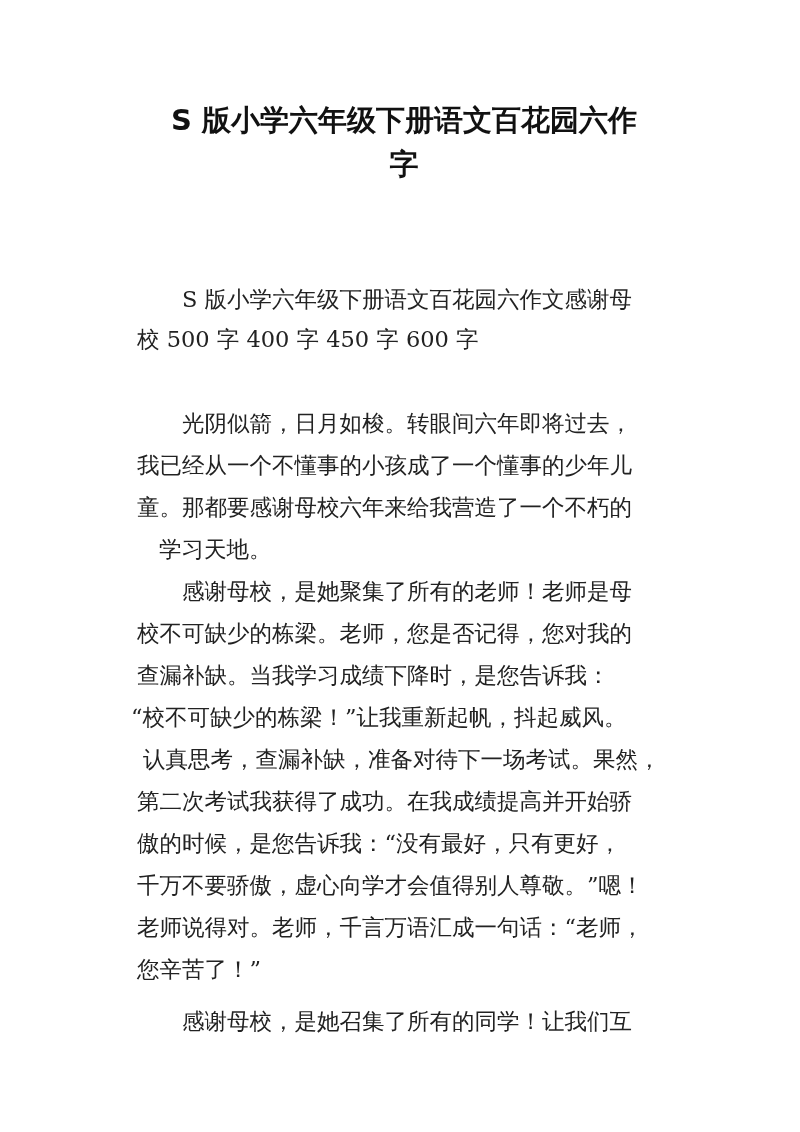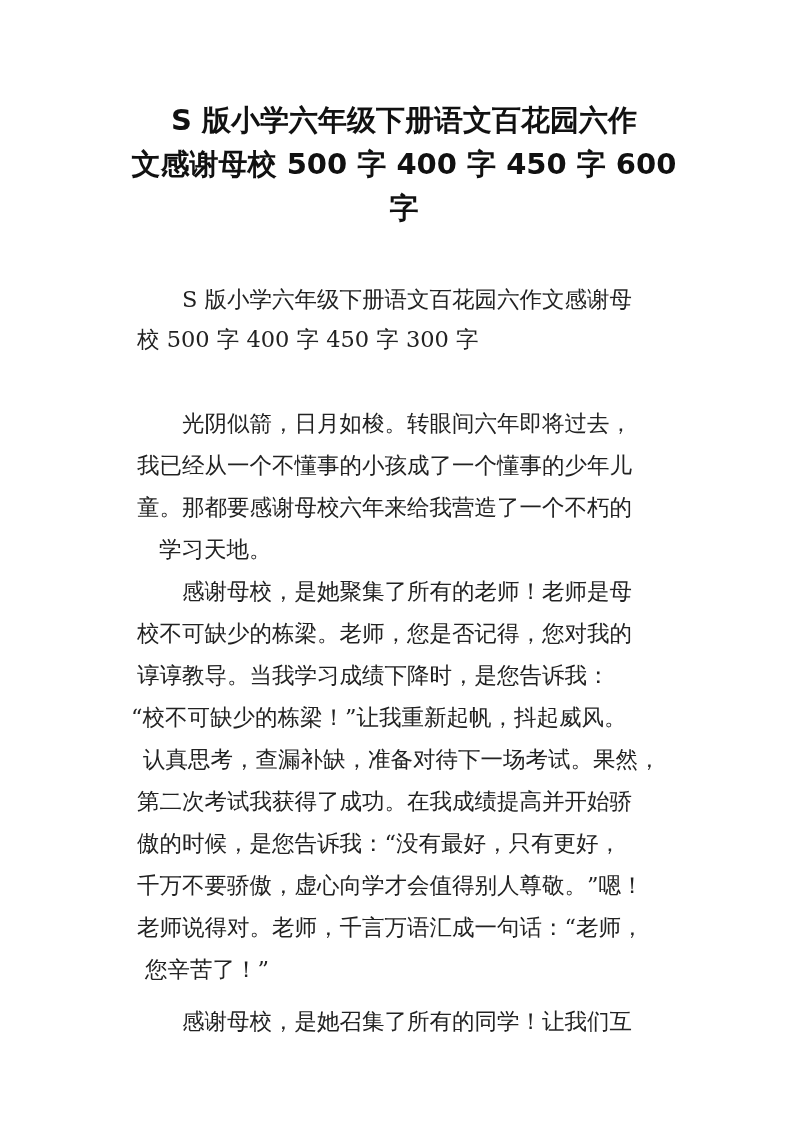--- a/index.html
+++ b/index.html
@@ -14,41 +14,40 @@
   .line { position:absolute; left:0; white-space:nowrap; line-height:30px; height:30px; }
   .indent { left:45px; }
 </style>
 </head>
 <body>
 
 <div class="page">
 
   <div class="title">
     <span class="tl">S 版小学六年级下册语文百花园六作</span>
-    <span class="tl">文感谢母校 500 字 400 字 450 字 600</span>
     <span class="tl">字</span>
   </div>
 
   <div class="body">
 
     <div class="line indent" style="top:0px;">S 版小学六年级下册语文百花园六作文感谢母</div>
-    <div class="line" style="top:40px;">校 500 字 400 字 450 字 300 字</div>
+    <div class="line" style="top:40px;">校 500 字 400 字 450 字 600 字</div>
 
     <div class="line indent" style="top:124px;">光阴似箭，日月如梭。转眼间六年即将过去，</div>
     <div class="line" style="top:166px;">我已经从一个不懂事的小孩成了一个懂事的少年儿</div>
     <div class="line" style="top:208px;">童。那都要感谢母校六年来给我营造了一个不朽的</div>
     <div class="line" style="top:250px;margin-left:22px;">学习天地。</div>
 
     <div class="line indent" style="top:292px;">感谢母校，是她聚集了所有的老师！老师是母</div>
     <div class="line" style="top:334px;">校不可缺少的栋梁。老师，您是否记得，您对我的</div>
-    <div class="line" style="top:376px;">谆谆教导。当我学习成绩下降时，是您告诉我：</div>
+    <div class="line" style="top:376px;">查漏补缺。当我学习成绩下降时，是您告诉我：</div>
     <div class="line" style="top:418px; left:-6px;">“校不可缺少的栋梁！”让我重新起帆，抖起威风。</div>
     <div class="line" style="top:460px;margin-left:6px;">认真思考，查漏补缺，准备对待下一场考试。果然，</div>
     <div class="line" style="top:502px;">第二次考试我获得了成功。在我成绩提高并开始骄</div>
     <div class="line" style="top:544px;text-align:center;">傲的时候，是您告诉我：“没有最好，只有更好，</div>
     <div class="line" style="top:586px;">千万不要骄傲，虚心向学才会值得别人尊敬。”嗯！</div>
     <div class="line" style="top:628px;">老师说得对。老师，千言万语汇成一句话：“老师，</div>
-    <div class="line" style="top:670px;margin-left:8px;">您辛苦了！”</div>
+    <div class="line" style="top:670px;">您辛苦了！”</div>
 
     <div class="line indent" style="top:712px;margin-top:10px;">感谢母校，是她召集了所有的同学！让我们互</div>
   </div>
 
 </div>
 
 </body></html>

